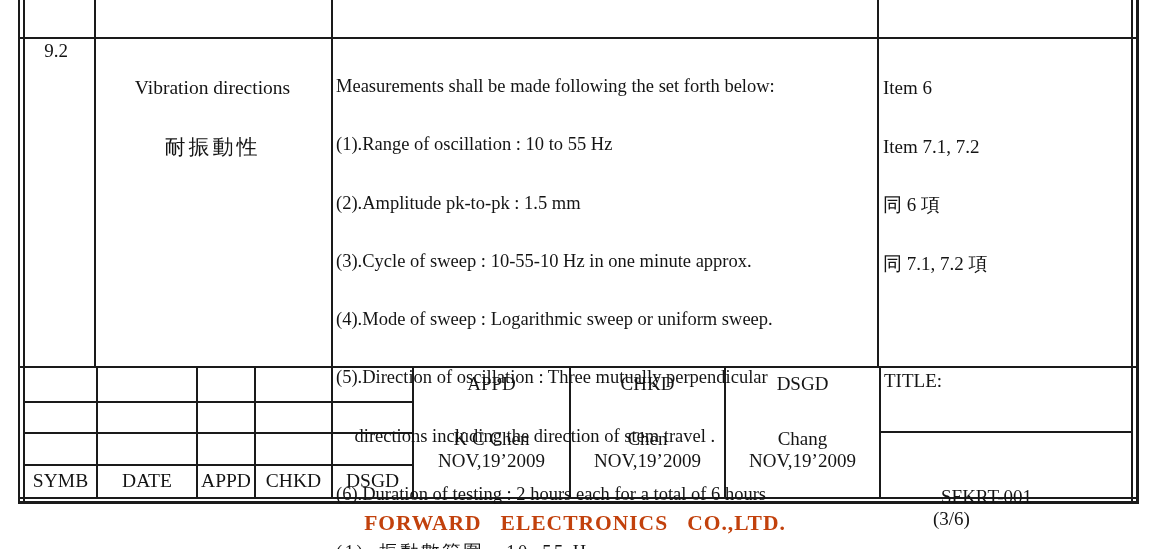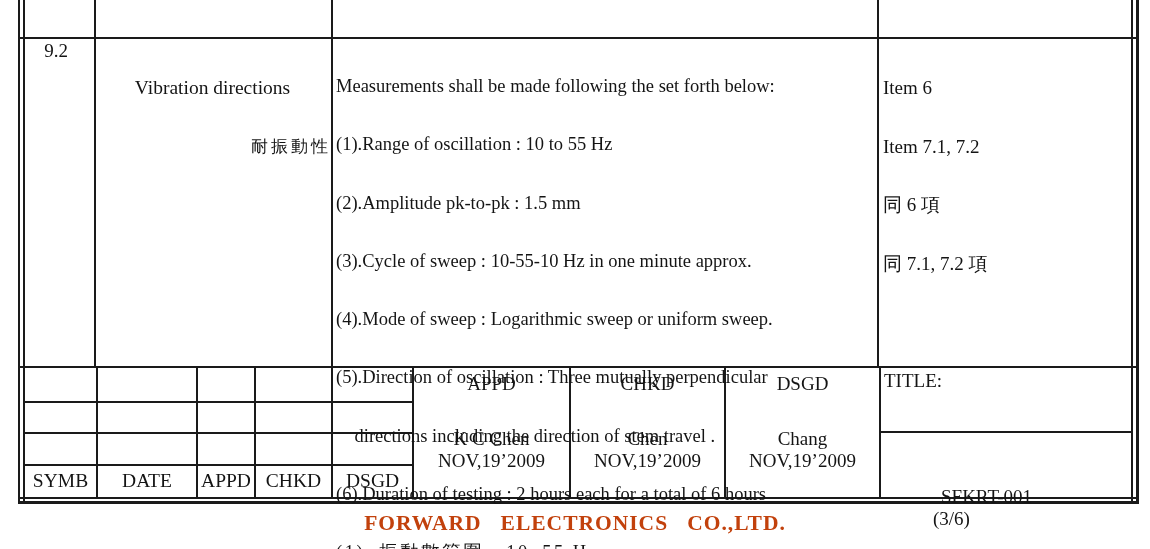--- a/index.html
+++ b/index.html
@@ -12,21 +12,21 @@
     font-family: "Liberation Serif", "DejaVu Serif", serif;
     overflow: hidden;
   }
   .line { position: absolute; background: #1a1a1a; }
   .txt  { position: absolute; white-space: pre; }
 
   .section-no { left: 18px; top: 40px; width: 76px; text-align: center; font-size: 19px; }
 
   .item-cell { left: 94px; top: 40px; width: 237px; text-align: center; }
   .item-en { font-size: 19.5px; line-height: 23px; }
-  .item-zh { font-size: 17px; line-height: 24px; letter-spacing: 3px; text-align: right; }
+  .item-zh { font-size: 21px; line-height: 24px; letter-spacing: 3px; }
 
   .conditions { left: 336px; top: 39px; width: 540px; }
   .conditions div { font-size: 18.5px; line-height: 22.3px; white-space: pre; }
   .conditions div:nth-child(n+9) { letter-spacing: 2.5px; }
 
   .criteria { left: 883px; top: 41px; width: 246px; }
   .criteria div { font-size: 19px; line-height: 22.6px; white-space: pre; }
 
   .sig-col { position: absolute; top: 368px; height: 129px; text-align: center; }
   .sig-role { margin-top: 5px;  font-size: 19px; line-height: 21px; }

